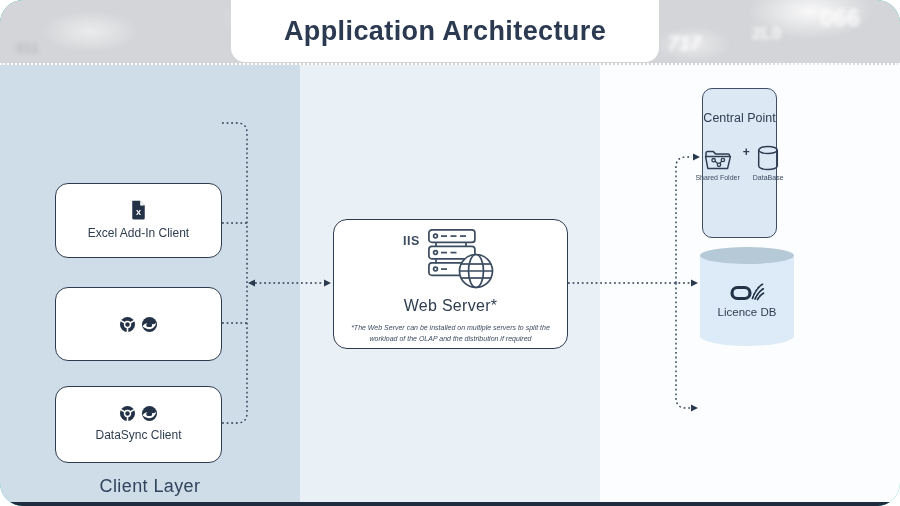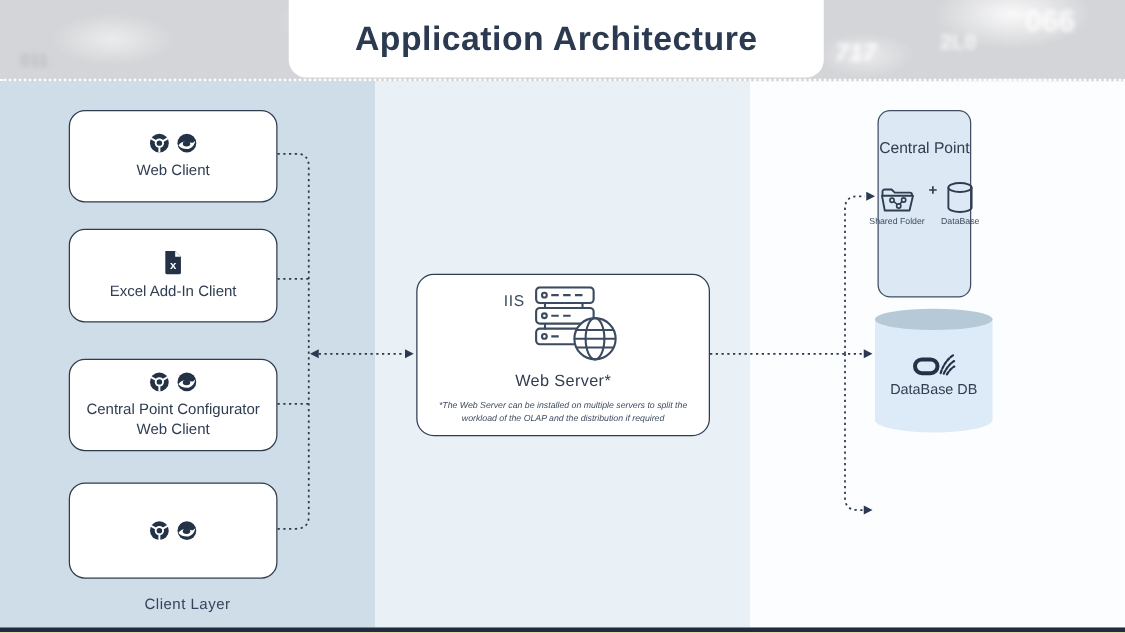--- a/index.html
+++ b/index.html
@@ -1,19 +1,19 @@
 <!DOCTYPE html>
 <html><head>
 <meta charset="utf-8">
 <style>
   * { margin:0; padding:0; box-sizing:border-box; }
   html,body { background:#ffffff; }
   .stage {
     position:relative; width:900px; height:506px; overflow:hidden;
-    font-family:"Liberation Sans", sans-serif; color:#2f3d50; background:#fde047;
+    font-family:"Liberation Sans", sans-serif; color:#2f3d50; background:#14b8a6;border-radius:23px;
   }
 
   
   .band {
     position:absolute; left:0; top:0; width:900px; height:65px;
     background:#d4d5d8;
     border-bottom:2px dotted #ffffff;
     background-image:
       radial-gradient(ellipse 70px 30px at 10% 50%, rgba(255,255,255,.55), transparent 70%),
       radial-gradient(ellipse 90px 40px at 90% 18%, rgba(255,255,255,.85), transparent 70%),
@@ -40,21 +40,21 @@
 
   
   .col { position:absolute; top:65px; height:437px; width:300px; }
   .col-client  { left:0;   background:#cfdde8; }
   .col-server  { left:300px; background:#e9f1f6; }
   .col-persist { left:600px; background:#fcfdfe; }
   .bottom-strip { position:absolute; left:0; top:502px; width:900px; height:4px; background:#1f2b3f; }
 
   .layer-label {
     position:absolute; top:476px; width:300px; text-align:center;
-    font-size:12px; font-weight:500; color:#31445c; letter-spacing:.4px; z-index:4;
+    font-size:18px; font-weight:500; color:#31445c; letter-spacing:.4px; z-index:4;
   }
   .layer-label.client { left:0; } .layer-label.server { left:300px; } .layer-label.persist { left:600px; }
 
   
   .cbox {
     position:absolute; left:55px; width:167px; z-index:3;
     background:#ffffff; border:1.4px solid #2e3c50; border-radius:13px;
     display:flex; flex-direction:column; align-items:center; justify-content:center; gap:6px;
   }
   .cbox .lbl { font-size:12px; line-height:1.3; text-align:center; width:163px; color:#2f3d50; font-weight:500; }
@@ -64,22 +64,22 @@
   .b3 { top:287px; height:74px; }
   .b4 { top:386px; height:77px; }
 
   
   .sbox {
     position:absolute; left:333px; top:219px; width:235px; height:130px; z-index:3;
     background:#ffffff; border:1.4px solid #2e3c50; border-radius:14px;
     display:flex; flex-direction:column; align-items:center;
   }
   .sbox .iis-row { display:flex; align-items:flex-start; gap:6px; margin-top:9px; }
-  .sbox .iis-lbl { font-size:12.5px; font-weight:400; margin-top:5px; color:#3b4b60; letter-spacing:.5px; }
-  .sbox .sv-title { margin-top:8px; font-size:13px; font-weight:500; color:#2f3d50; letter-spacing:.3px; }
+  .sbox .iis-lbl { font-size:12.5px; font-weight:700; margin-top:5px; color:#3b4b60; letter-spacing:.5px; }
+  .sbox .sv-title { margin-top:8px; font-size:16px; font-weight:500; color:#2f3d50; letter-spacing:.3px; }
   .sbox .sv-note  { margin-top:8px; width:206px; font-size:7px; font-style:italic; line-height:1.55;
                     text-align:center; color:#3d4c60; }
 
   
   .cp-box {
     position:absolute; left:702px; top:88px; width:75px; height:150px; z-index:3;
     background:#dce8f4; border:1.2px solid #3f4e63; border-radius:10px;
     display:flex; flex-direction:column; align-items:center;
   }
   .cp-box .cp-title { margin-top:22px; font-size:12.5px; font-weight:500; color:#2f3d50; }
@@ -134,40 +134,20 @@
     </g>
     <g fill="#2c3a50">
       <polygon points="248,283 255,279.4 255,286.6"></polygon>
       <polygon points="331,283 324,279.4 324,286.6"></polygon>
       <polygon points="698,283 691,279.4 691,286.6"></polygon>
       <polygon points="700,157 693,153.4 693,160.6"></polygon>
       <polygon points="698,408 691,404.4 691,411.6"></polygon>
     </g>
   </svg>
 
-  <div class="cbox b1">
-    <div class="icon-row">
-      <svg width="17" height="17" viewBox="0 0 24 24">
-        <circle cx="12" cy="12" r="10.6" fill="#233246"></circle>
-        <g stroke="#fff" stroke-width="2.2">
-          <line x1="12" y1="12" x2="12" y2="22.6"></line>
-            <line x1="12" y1="12" x2="21.4" y2="6.6"></line>
-            <line x1="12" y1="12" x2="2.6" y2="6.6"></line>
-        </g>
-        <circle cx="12" cy="12" r="5.2" fill="#fff"></circle>
-          <circle cx="12" cy="12" r="3.1" fill="#233246"></circle>
-      </svg>
-      <svg width="17" height="17" viewBox="0 0 24 24">
-        <circle cx="12" cy="12" r="10.6" fill="#233246"></circle>
-        <path fill="#fff" d="M2.4 14.6 C5 10.4 10 9 14.2 10.8 C17.6 12.2 19.9 11.4 21.4 9.2 C21 14 17 18.6 12.2 18.6 C8.2 18.6 4.6 17.2 2.4 14.6 Z"></path>
-        <ellipse cx="11.6" cy="12.6" rx="4.2" ry="3.1" fill="#233246"></ellipse>
-      </svg>
-    </div>
-    <div class="lbl">Web Client</div>
-  </div>
 
   <div class="cbox b2">
     <div class="icon-row">
       <svg width="17" height="20" viewBox="0 0 20 24">
         <path d="M2.5 1 H12 L17.5 6.5 V21.5 A1.8 1.8 0 0 1 15.7 23.3 H4.3 A1.8 1.8 0 0 1 2.5 21.5 Z" fill="#233246"></path>
         <path d="M12 1 L17.5 6.5 H12 Z" fill="#ffffff"></path>
         <text x="10" y="17.8" font-size="11" font-weight="bold" fill="#fff" text-anchor="middle" font-family="Liberation Sans, sans-serif">x</text>
       </svg>
     </div>
     <div class="lbl">Excel Add-In Client</div>
@@ -184,41 +164,41 @@
         </g>
         <circle cx="12" cy="12" r="5.2" fill="#fff"></circle>
           <circle cx="12" cy="12" r="3.1" fill="#233246"></circle>
       </svg>
       <svg width="17" height="17" viewBox="0 0 24 24">
         <circle cx="12" cy="12" r="10.6" fill="#233246"></circle>
         <path fill="#fff" d="M2.4 14.6 C5 10.4 10 9 14.2 10.8 C17.6 12.2 19.9 11.4 21.4 9.2 C21 14 17 18.6 12.2 18.6 C8.2 18.6 4.6 17.2 2.4 14.6 Z"></path>
         <ellipse cx="11.6" cy="12.6" rx="4.2" ry="3.1" fill="#233246"></ellipse>
       </svg>
     </div>
-    <div class="lbl">Central Point Configurator Web Client</div>
   </div>
 
   <div class="cbox b4">
     <div class="icon-row">
       <svg width="17" height="17" viewBox="0 0 24 24">
         <circle cx="12" cy="12" r="10.6" fill="#233246"></circle>
         <g stroke="#fff" stroke-width="2.2">
           <line x1="12" y1="12" x2="12" y2="22.6"></line>
             <line x1="12" y1="12" x2="21.4" y2="6.6"></line>
             <line x1="12" y1="12" x2="2.6" y2="6.6"></line>
         </g>
         <circle cx="12" cy="12" r="5.2" fill="#fff"></circle>
           <circle cx="12" cy="12" r="3.1" fill="#233246"></circle>
       </svg>
       <svg width="17" height="17" viewBox="0 0 24 24">
         <circle cx="12" cy="12" r="10.6" fill="#233246"></circle>
         <path fill="#fff" d="M2.4 14.6 C5 10.4 10 9 14.2 10.8 C17.6 12.2 19.9 11.4 21.4 9.2 C21 14 17 18.6 12.2 18.6 C8.2 18.6 4.6 17.2 2.4 14.6 Z"></path>
         <ellipse cx="11.6" cy="12.6" rx="4.2" ry="3.1" fill="#233246"></ellipse>
       </svg>
     </div>
+    <div class="lbl">DataSync Client</div>
   </div>
 
   <div class="sbox">
     <div class="iis-row">
       <span class="iis-lbl">IIS</span>
       <svg width="72" height="60" viewBox="0 0 68 60">
         <g fill="none" stroke="#3b4b60" stroke-width="1.7">
           <line x1="8" y1="13" x2="8" y2="18"></line>
             <line x1="38" y1="13" x2="38" y2="18"></line>
           <line x1="8" y1="29.5" x2="8" y2="34.5"></line>
@@ -284,20 +264,20 @@
     <div class="cyl-top"></div>
     <div class="cyl-content">
       <svg width="38" height="22" viewBox="0 0 34 22">
         <rect x="2" y="6.5" width="18" height="11" rx="5.5" fill="none" stroke="#233246" stroke-width="3.2"></rect>
         <g fill="none" stroke="#233246" stroke-width="1.7" stroke-dasharray="2.4 1.4" stroke-linecap="round">
           <path d="M22.5 17.5 C24.5 11 28.5 5.5 33 3"></path>
           <path d="M25 18 C27.3 13 30.5 9.5 33.3 7.8"></path>
           <path d="M27.5 18.5 C29.3 15.5 31.5 13.3 33.5 12.2"></path>
         </g>
       </svg>
-      <span class="cyl-lbl">DataBase DB</span>
+      <span class="cyl-lbl">Licence DB</span>
     </div>
   </div>
 
 
   <div class="layer-label client">Client Layer</div>
 
 </div>
 
 </body></html>

